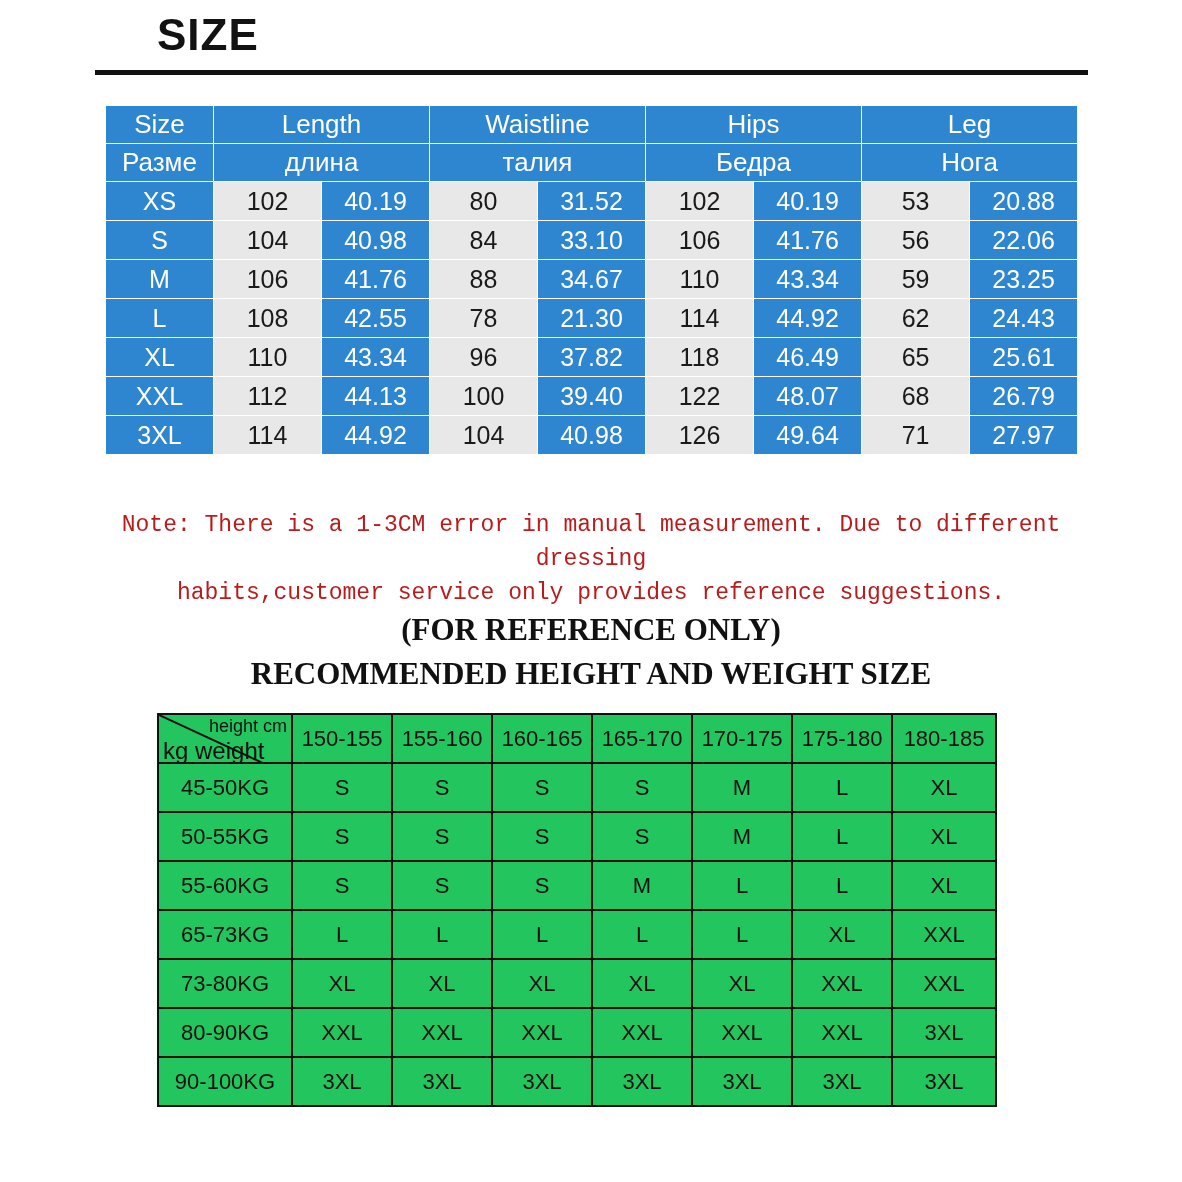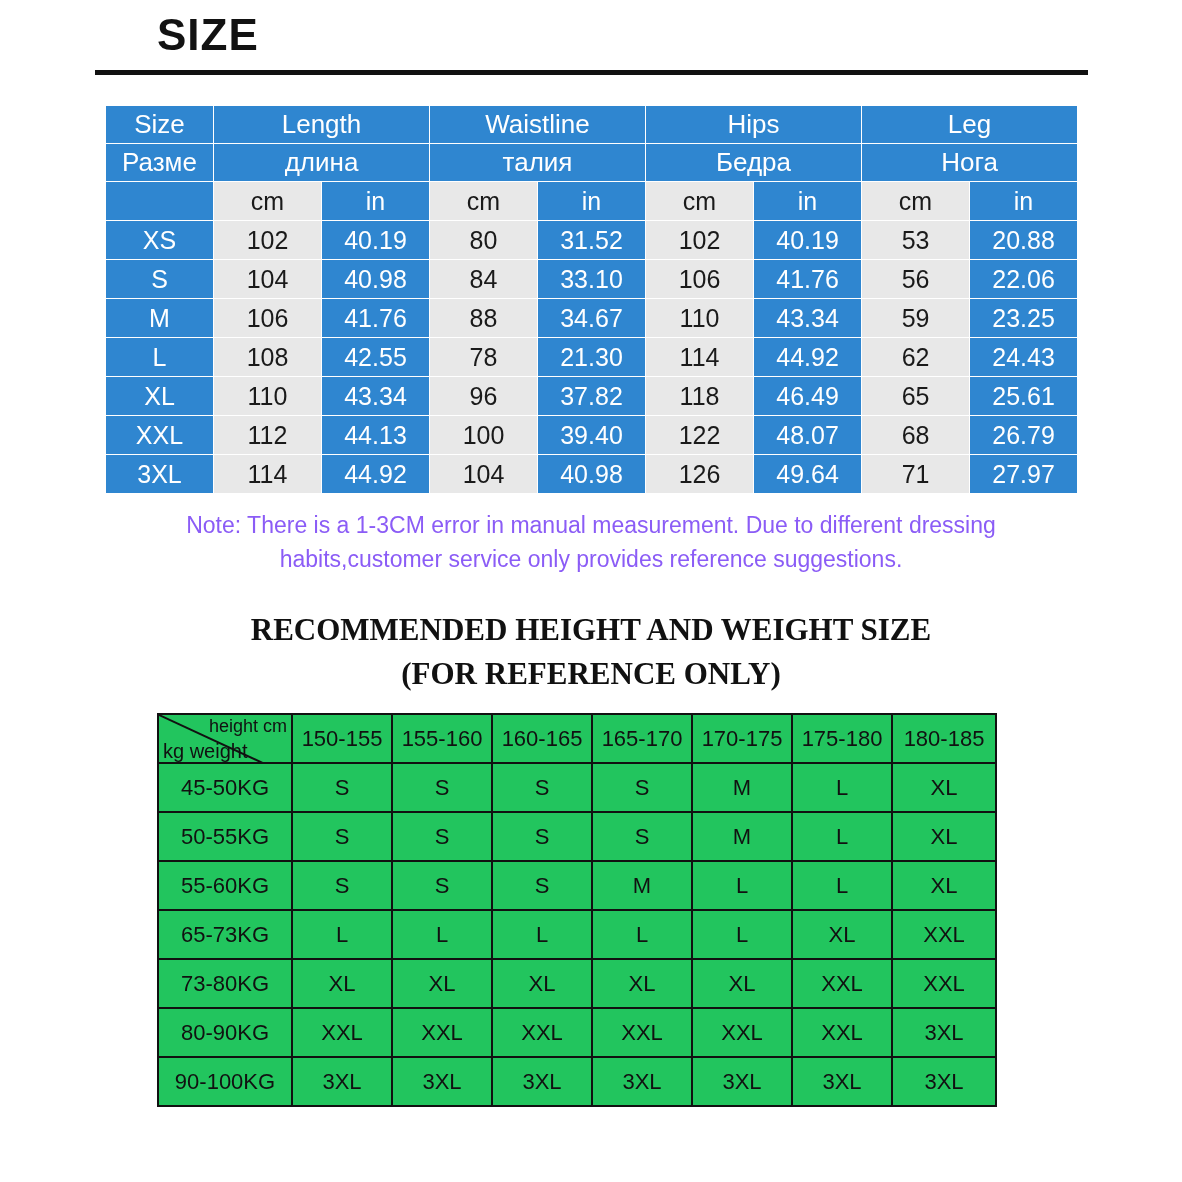--- a/index.html
+++ b/index.html
@@ -92,22 +92,22 @@
 
   
   .note {
     position: absolute;
     top: 508px;
     left: 120px;
     width: 942px;
     text-align: center;
     font-size: 23px;
     line-height: 34px;
-    color: #8b5cf6;
-    font-family: Liberation Sans, sans-serif;
+    color: #b91c1c;
+    font-family: Liberation Mono, monospace;
   }
 
   
   .rec-heading {
     position: absolute;
     top: 608px;
     left: 100px;
     width: 982px;
     text-align: center;
     font-size: 31px;
@@ -159,21 +159,21 @@
     right: 4px;
     top: 1px;
     font-size: 18px;
     line-height: 20px;
     text-align: right;
   }
   .corner-bot {
     position: absolute;
     left: 4px;
     bottom: 1px;
-    font-size: 20px;
+    font-size: 24px;
     line-height: 20px;
     text-align: left;
   }
   td.rowlabel {
     font-size: 22px;
   }
 </style>
 </head>
 <body>
 
@@ -205,31 +205,20 @@
         <td colspan="2">Hips</td>
         <td colspan="2">Leg</td>
       </tr>
       <tr class="hdr">
         <td>Разме</td>
         <td colspan="2">длина</td>
         <td colspan="2">талия</td>
         <td colspan="2">Бедра</td>
         <td colspan="2">Нога</td>
       </tr>
-      <tr>
-        <td></td>
-        <td class="hl">cm</td>
-        <td>in</td>
-        <td class="hl">cm</td>
-        <td>in</td>
-        <td class="hl">cm</td>
-        <td>in</td>
-        <td class="hl">cm</td>
-        <td>in</td>
-      </tr>
 
       <tr>
         <td>XS</td>
         <td class="hl">102</td>
         <td>40.19</td>
         <td class="hl">80</td>
         <td>31.52</td>
         <td class="hl">102</td>
         <td>40.19</td>
         <td class="hl">53</td>
@@ -304,22 +293,22 @@
     </tbody>
   </table>
 </div>
 
 <div class="note">
   <div>Note: There is a 1-3CM error in manual measurement. Due to different dressing</div>
   <div>habits,customer service only provides reference suggestions.</div>
 </div>
 
 <div class="rec-heading">
+  <div>(FOR REFERENCE ONLY)</div>
   <div>RECOMMENDED HEIGHT AND WEIGHT SIZE</div>
-  <div>(FOR REFERENCE ONLY)</div>
 </div>
 
 <div class="rec-table-wrap">
   <table class="rec-table">
     <colgroup>
       <col style="width:134px">
       <col style="width:100px">
         <col style="width:100px">
         <col style="width:100px">
       <col style="width:100px">

